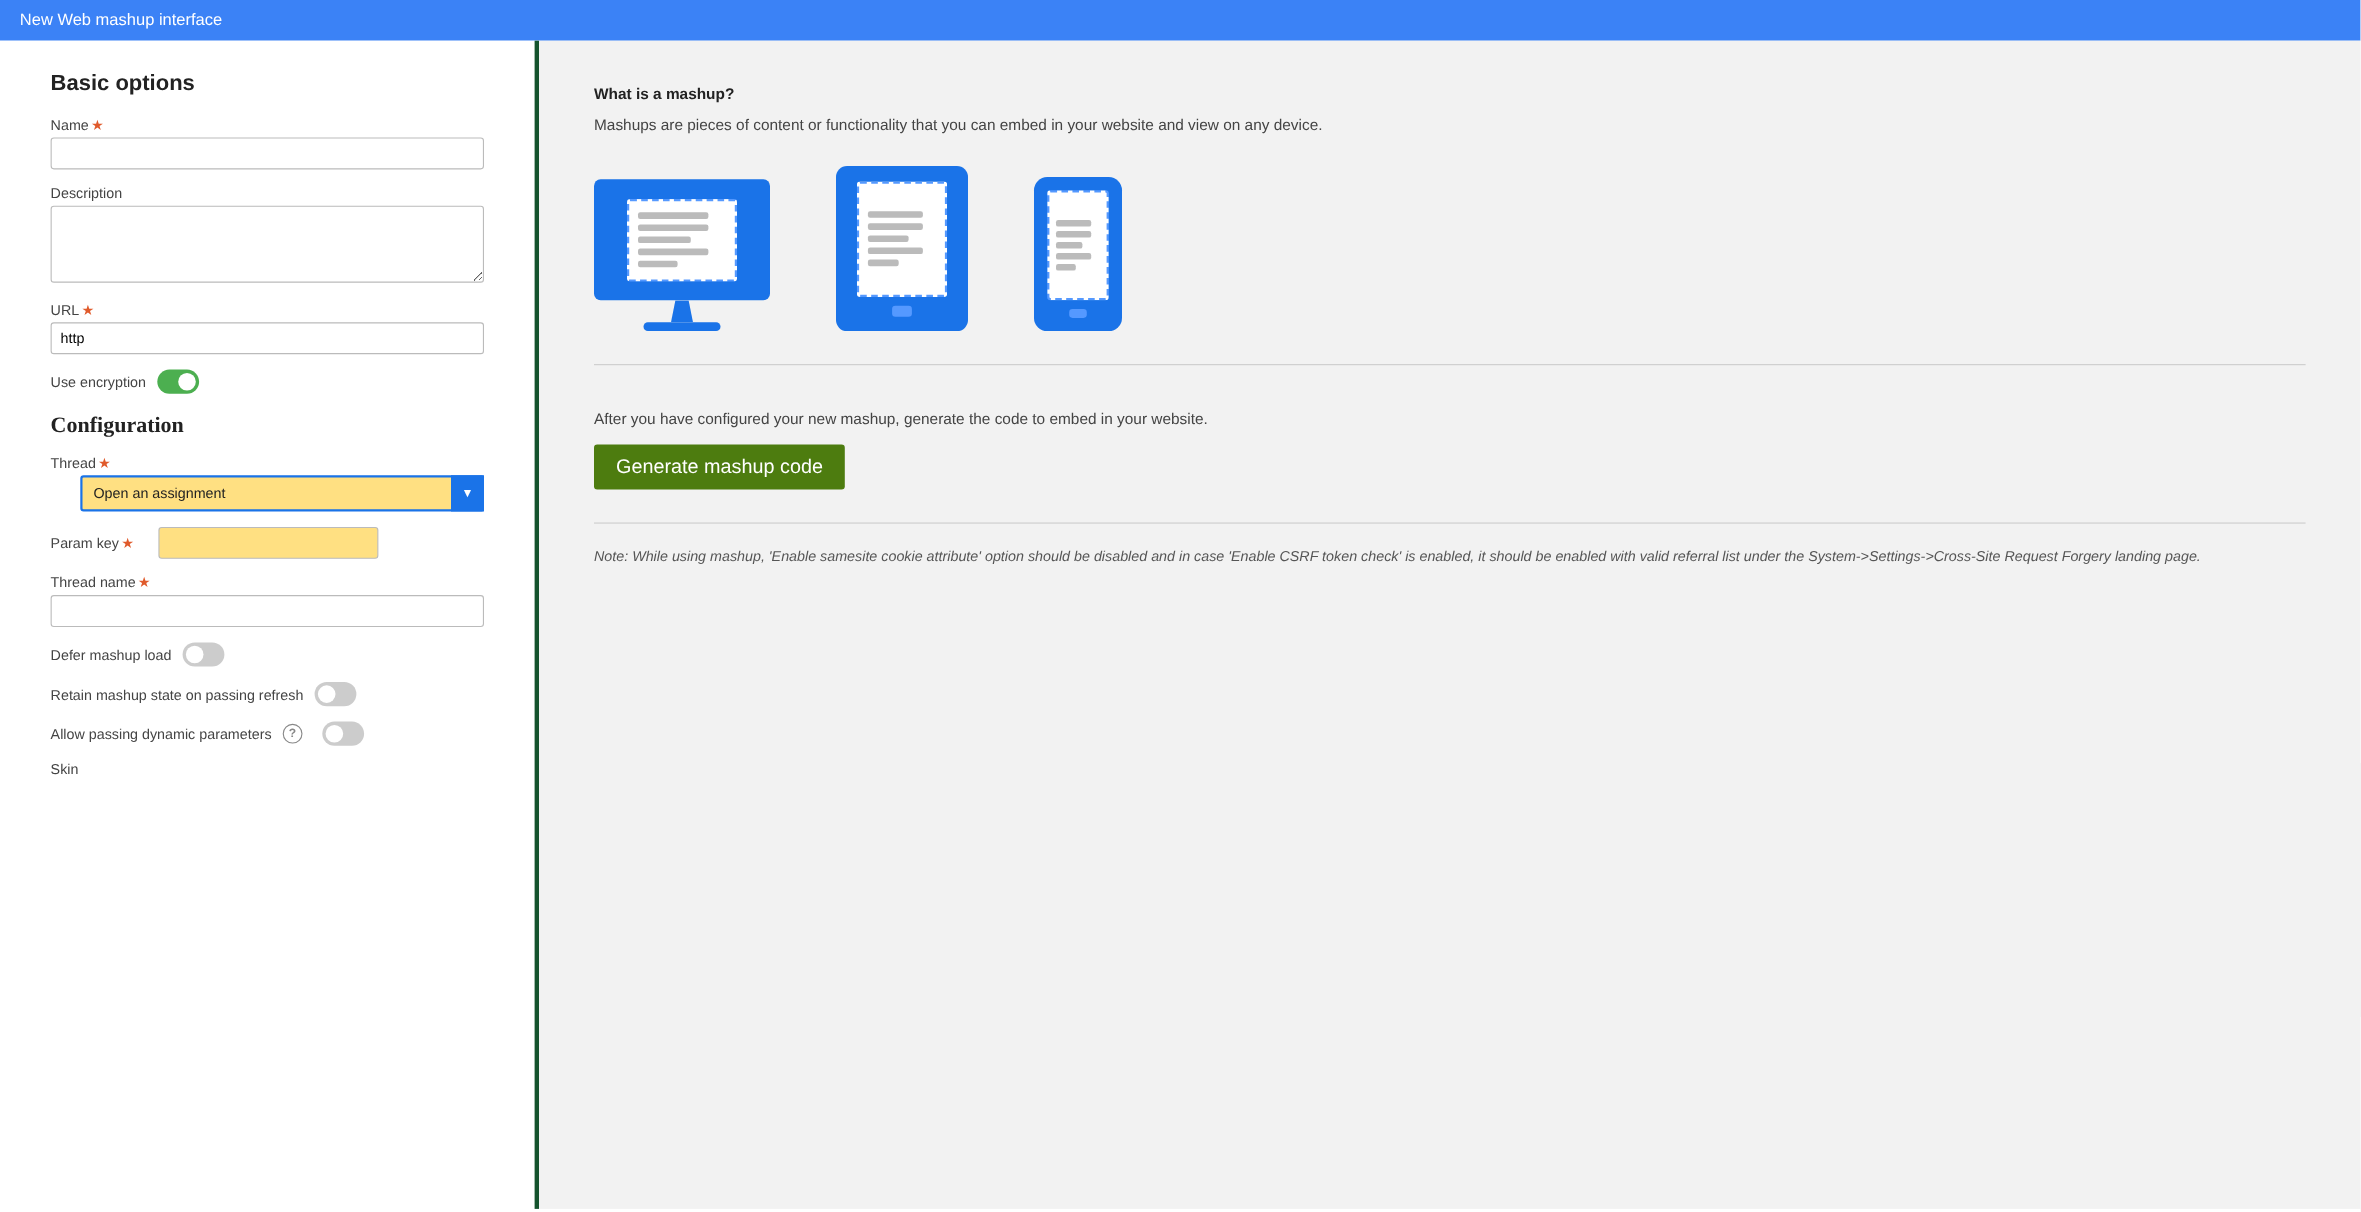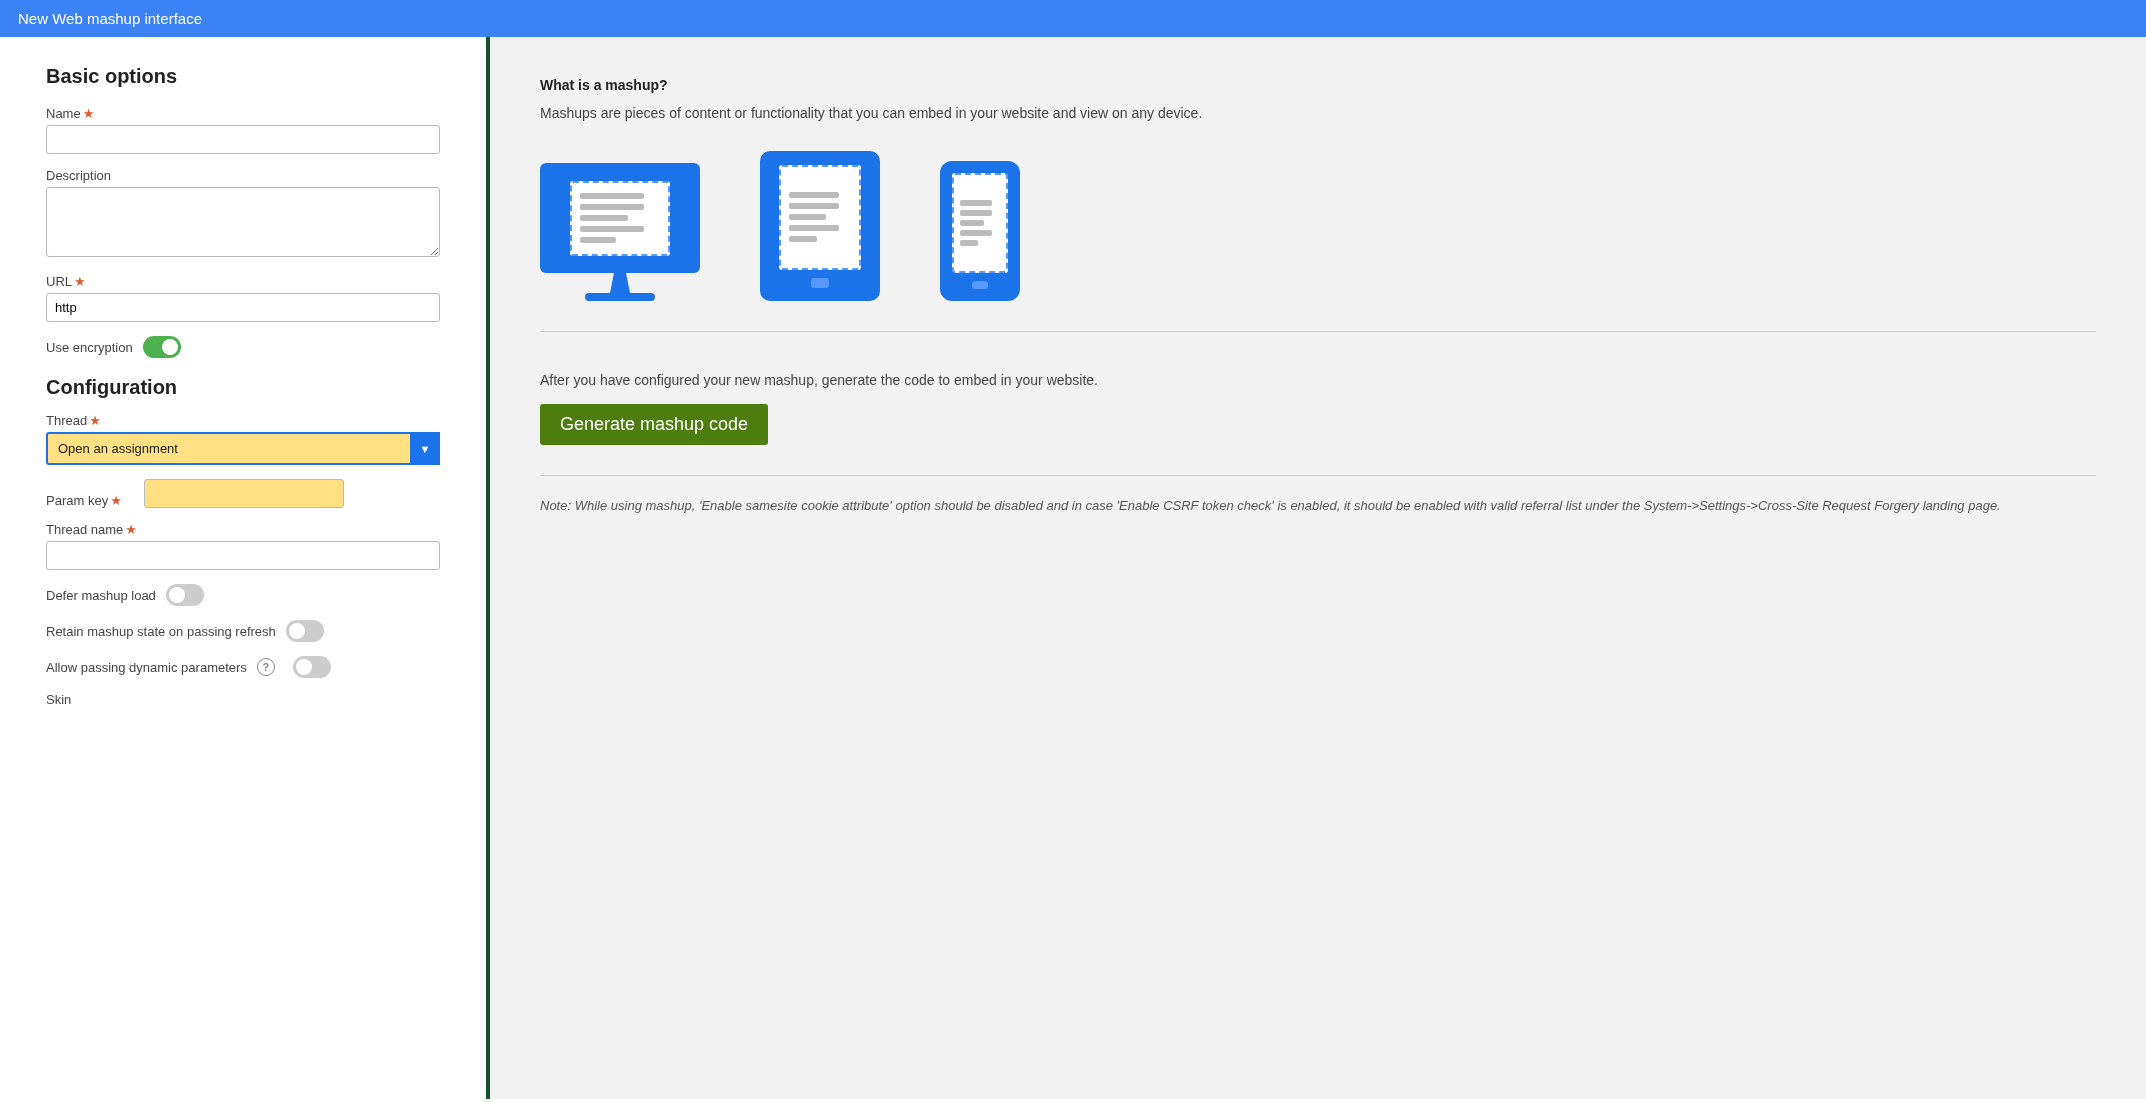--- a/index.html
+++ b/index.html
@@ -118,32 +118,34 @@
 
     .toggle-slider.on::after {
       left: 19px;
     }
 
     .config-title {
       font-size: 20px;
       font-weight: bold;
       margin: 18px 0 14px 0;
       color: #222;
+      font-family: Liberation Serif, serif;
     }
 
     .action-row {
       display: flex;
       align-items: center;
       gap: 0;
       margin-bottom: 12px;
     }
 
     .action-select-wrapper {
       position: relative;
       flex: 1;
+      margin-left: 27px;
     }
 
     .action-select {
       width: 100%;
       border: 2px solid #1a73e8;
       border-radius: 3px 0 0 3px;
       padding: 7px 10px;
       font-size: 13px;
       background: #ffe082;
       color: #222;
@@ -167,21 +169,21 @@
     }
 
     .action-select-chevron::after {
       content: '▼';
       color: #fff;
       font-size: 11px;
     }
 
     .param-key-row {
       display: flex;
-      align-items: flex-end;
+      align-items: center;
       gap: 8px;
       margin-bottom: 14px;
     }
 
     .param-key-label {
       font-size: 13px;
       color: #444;
       white-space: nowrap;
       min-width: 90px;
     }

